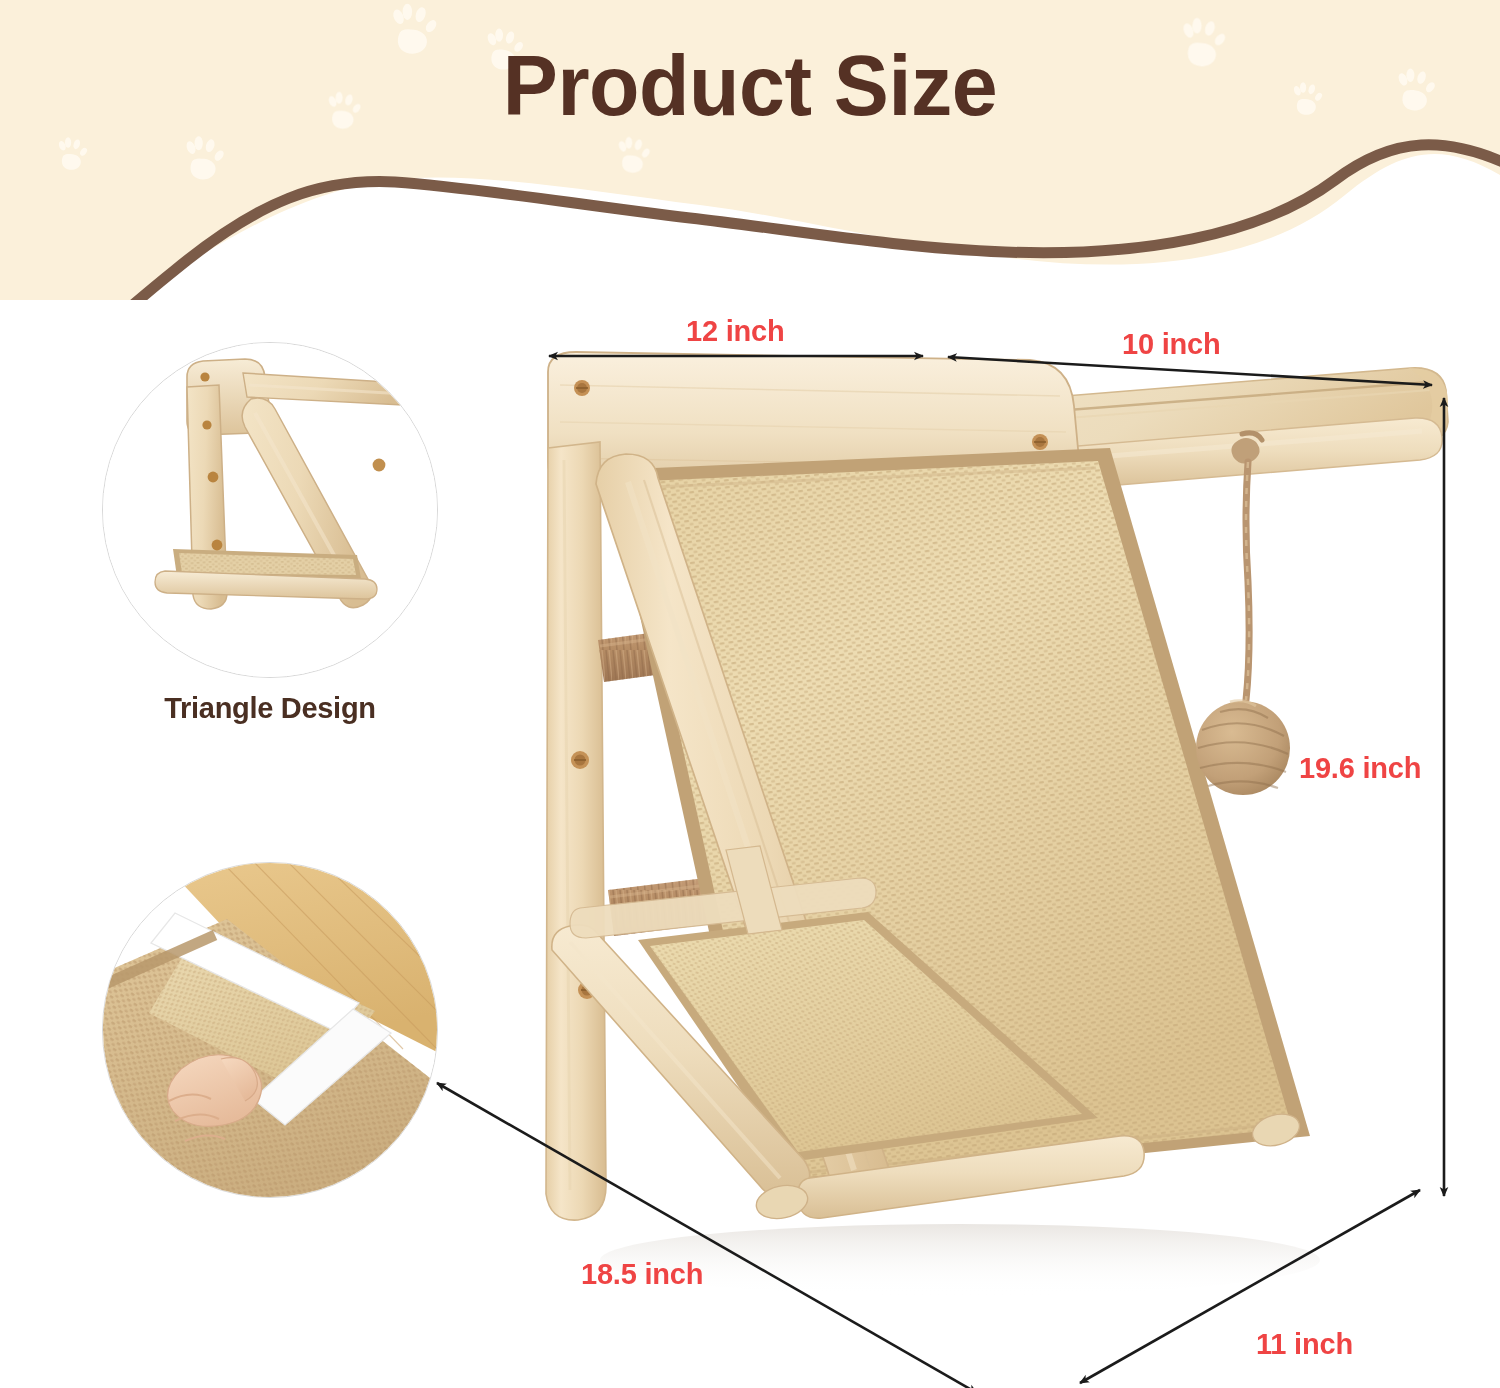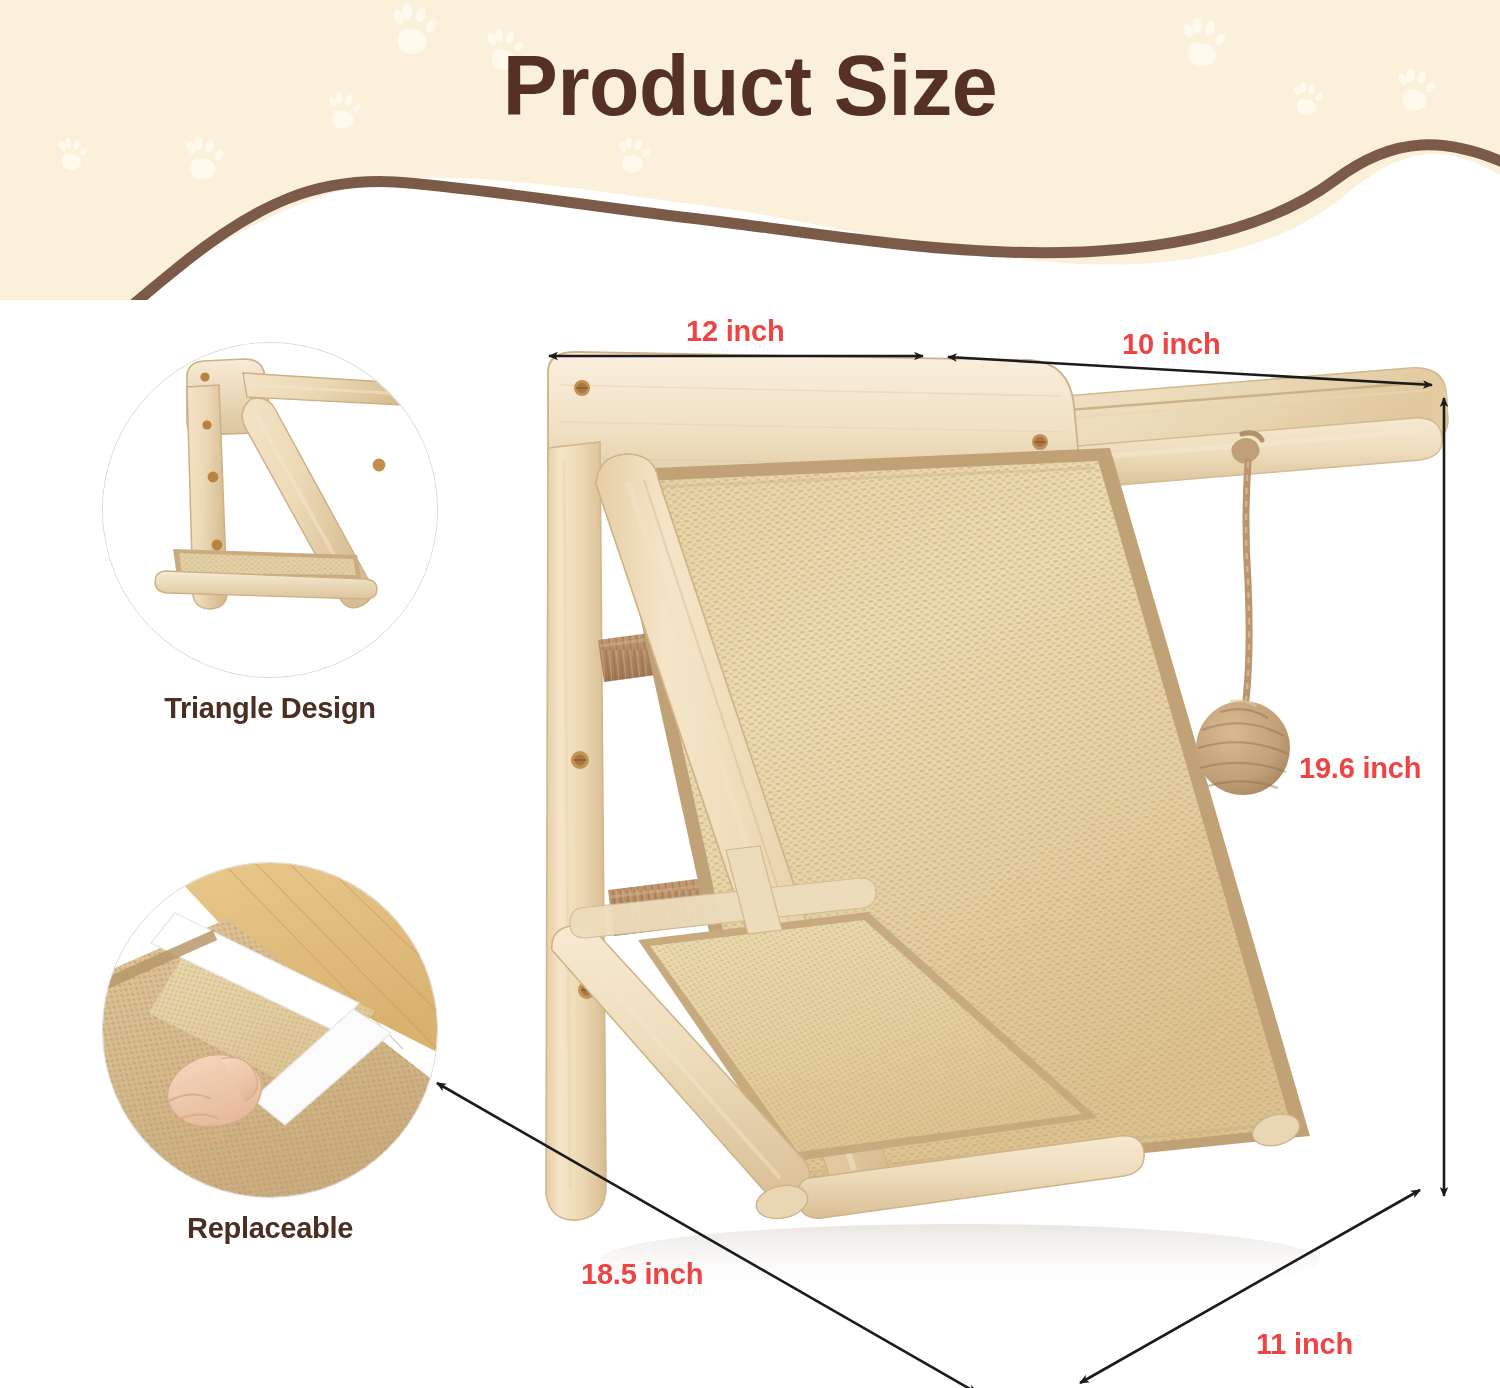--- a/index.html
+++ b/index.html
@@ -507,17 +507,16 @@
         <g>
           <path d="M78,206 q28,-22 58,-10 q26,12 22,34 q-6,26 -38,32 q-34,6 -50,-14 q-14,-20 8,-42 Z" fill="url(#skinG)" stroke="#d8ab8a" stroke-width="1.2"></path>
           <path d="M66,238 q22,-12 42,-2" stroke="#dcae8c" stroke-width="2" fill="none"></path>
           <path d="M72,258 q24,-12 44,-2" stroke="#dcae8c" stroke-width="2" fill="none"></path>
           <path d="M82,278 q22,-10 40,-2" stroke="#dcae8c" stroke-width="2" fill="none"></path>
           <path d="M118,196 q24,-6 34,14 q8,18 -10,28" fill="url(#skinG)" stroke="#d8ab8a" stroke-width="1.2"></path>
         </g>
       </svg>
     </div>
     <div class="inset-caption">
-      <div>Replaceable</div>
     </div>
   </div>
 
 </div>
 
 </body></html>

